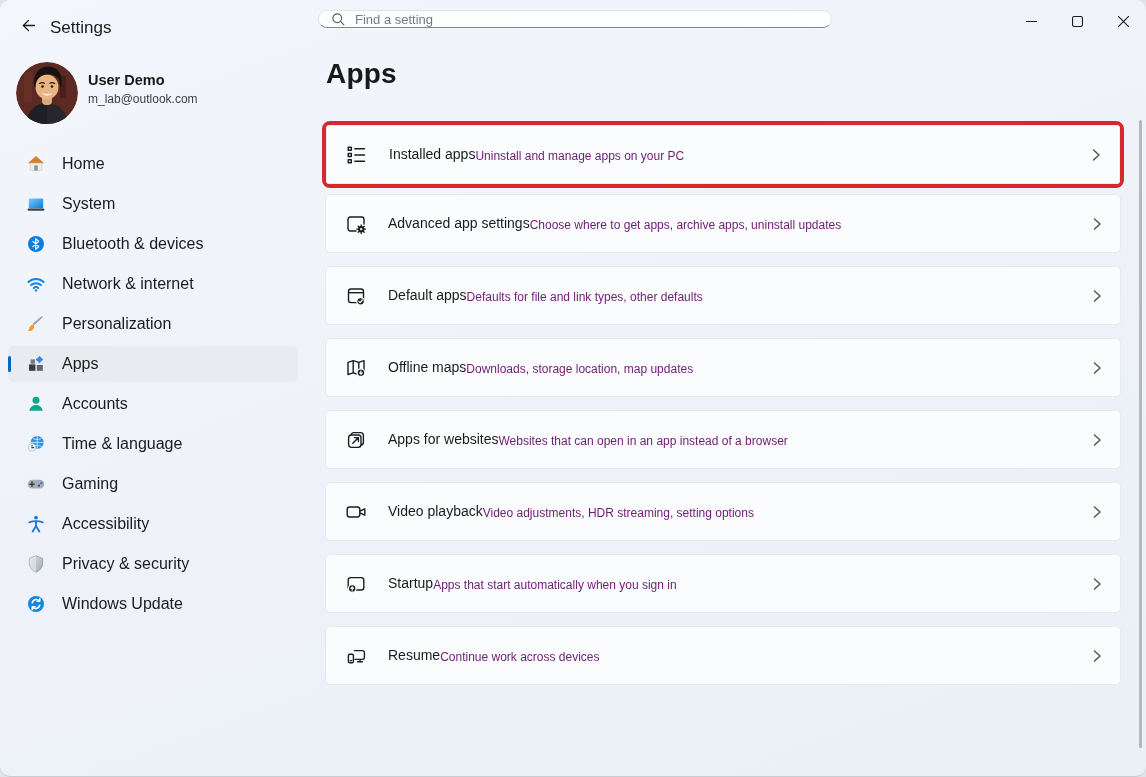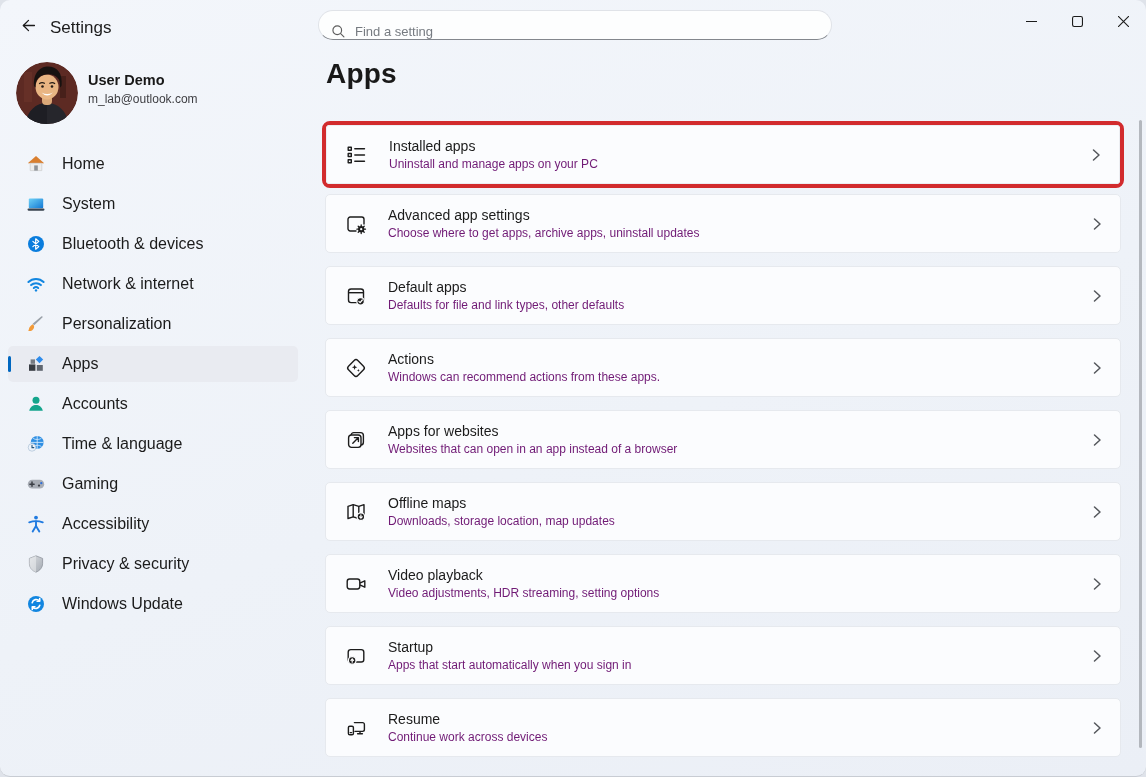--- a/index.html
+++ b/index.html
@@ -10,23 +10,23 @@
     background:linear-gradient(160deg,#f3f6fb 0%,#eef2f8 55%,#ebeff6 100%);
     border-radius:10px; overflow:hidden; border-bottom:1px solid #c8ccd3;
   }
   
   .back-btn { position:absolute; left:13px; top:11px; width:30px; height:28px; border:none; background:transparent; border-radius:5px; cursor:pointer; display:flex; align-items:center; justify-content:center; }
   .app-title { position:absolute; left:50px; top:18px; font-size:17px; color:#1c1c1c; }
   .win-controls { position:absolute; top:0; right:0; display:flex; }
   .win-btn { width:46px; height:42px; border:none; background:transparent; display:flex; align-items:center; justify-content:center; cursor:pointer; }
   
   .search-box {
-    position:absolute; left:318px; top:10px; width:514px; height:30px;
+    position:absolute; left:318px; top:10px; width:514px; height:18px;
     background:#fdfefe; border:1px solid #e0e3e8; border-bottom:1px solid #83878d;
-    border-radius:16px; display:flex; align-items:flex-end; padding:0 12px;
+    border-radius:16px; display:flex; align-items:center; padding:0 12px;
   }
   .search-box input { border:none; outline:none; background:transparent; font-size:13px; color:#1c1c1c; margin-left:9px; width:100%; font-family:"Liberation Sans",sans-serif; }
   .search-box input::placeholder { color:#767b81; }
   
   .avatar { position:absolute; left:16px; top:62px; width:62px; height:62px; border-radius:50%; overflow:hidden; }
   .profile-name { position:absolute; left:88px; top:72px; font-size:14.5px; font-weight:bold; color:#181818; }
   .profile-email { position:absolute; left:88px; top:92px; font-size:12px; color:#3e3e42; }
   
   .nav { position:absolute; left:8px; top:146px; width:290px; }
   .nav-item {
@@ -43,21 +43,21 @@
   
   .page-title { position:absolute; left:326px; top:58px; font-size:28px; font-weight:600; color:#191919; letter-spacing:.2px; }
   .settings-list { position:absolute; left:325px; top:121px; width:796px; }
   .card {
     height:59px; margin-bottom:13px; background:#fbfcfe; border:1px solid #e6e9ee;
     border-radius:5px; display:flex; align-items:center; padding:0 16px 0 18px; cursor:pointer;
   }
   .highlight-box { border:4px solid #d22b2d; border-radius:8px; margin:0 -3px 6px -3px; }
   .highlight-box .card { margin-bottom:0; border-radius:3px; border-color:#eceef2; }
   .card-icon { width:24px; height:24px; flex:0 0 24px; }
-  .card-text { margin-left:20px; display:flex; flex-direction:column; }
+  .card-text { margin-left:20px; display:flex; flex-direction:row; }
   .card-title { font-size:14px; color:#1b1b1b; }
   .card-sub { font-size:12px; color:#701a75; margin-top:3px; }
   .chev { margin-left:auto; width:14px; height:14px; }
   
   .scrollbar { position:absolute; right:4px; top:120px; width:3px; height:628px; background:#a5a9af; border-radius:2px; opacity:.8; cursor:pointer; }
   svg { display:block; }
 </style>
 </head>
 <body>
 
@@ -341,57 +341,20 @@
         <span class="card-title">Default apps</span>
         <span class="card-sub">Defaults for file and link types, other defaults</span>
       </span>
       <span class="chev">
         <svg viewBox="0 0 14 14" width="14" height="14" fill="none" stroke="#54575c" stroke-width="1.5" stroke-linecap="round" stroke-linejoin="round">
             <path d="M4.5 2 L10 7 L4.5 12"></path>
           </svg>
       </span>
     </div>
 
-    <div class="card">
-      <span class="card-icon">
-        <svg viewBox="0 0 24 24" width="24" height="24" fill="none" stroke="#1c1c1c" stroke-width="1.4">
-            <rect x="5.4" y="5.4" width="13.2" height="13.2" rx="2.6" transform="rotate(45 12 12)"></rect>
-            <path d="M10.6 8.6 L11.3 10.6 L13.3 11.3 L11.3 12 L10.6 14 L9.9 12 L7.9 11.3 L9.9 10.6 Z" fill="#1c1c1c" stroke="none"></path>
-            <path d="M14.4 12.9 L14.8 14 L15.9 14.4 L14.8 14.8 L14.4 15.9 L14 14.8 L12.9 14.4 L14 14 Z" fill="#1c1c1c" stroke="none"></path>
-          </svg>
-      </span>
-      <span class="card-text">
-        <span class="card-title">Actions</span>
-        <span class="card-sub">Windows can recommend actions from these apps.</span>
-      </span>
-      <span class="chev">
-        <svg viewBox="0 0 14 14" width="14" height="14" fill="none" stroke="#54575c" stroke-width="1.5" stroke-linecap="round" stroke-linejoin="round">
-            <path d="M4.5 2 L10 7 L4.5 12"></path>
-          </svg>
-      </span>
-    </div>
-
-    <div class="card">
-      <span class="card-icon">
-        <svg viewBox="0 0 24 24" width="24" height="24" fill="none" stroke="#1c1c1c" stroke-width="1.4" stroke-linecap="round" stroke-linejoin="round">
-            <rect x="7" y="4.6" width="12.4" height="12.4" rx="2.8"></rect>
-            <rect x="4.6" y="7" width="12.4" height="12.4" rx="2.8" fill="#fbfcfe"></rect>
-            <path d="M8.8 15.2 L14.2 9.8 M10.4 9.6 H14.4 V13.6"></path>
-          </svg>
-      </span>
-      <span class="card-text">
-        <span class="card-title">Apps for websites</span>
-        <span class="card-sub">Websites that can open in an app instead of a browser</span>
-      </span>
-      <span class="chev">
-        <svg viewBox="0 0 14 14" width="14" height="14" fill="none" stroke="#54575c" stroke-width="1.5" stroke-linecap="round" stroke-linejoin="round">
-            <path d="M4.5 2 L10 7 L4.5 12"></path>
-          </svg>
-      </span>
-    </div>
 
     <div class="card">
       <span class="card-icon">
         <svg viewBox="0 0 24 24" width="24" height="24" fill="none" stroke="#1c1c1c" stroke-width="1.4" stroke-linejoin="round">
             <path d="M4 6.3 L9.2 4.7 L14.8 6.3 L20 4.7 V16.9 L14.8 18.5 L9.2 16.9 L4 18.5 Z"></path>
             <path d="M9.2 4.7 V16.9 M14.8 6.3 V18.5"></path>
             <circle cx="16.9" cy="16.7" r="3.8" fill="#1c1c1c" stroke="#fbfcfe" stroke-width="1.3"></circle>
             <path d="M16.9 14.9 V18 M15.6 16.8 L16.9 18.2 L18.2 16.8" stroke="#fff" stroke-width="1.2" stroke-linecap="round"></path>
           </svg>
       </span>
@@ -401,20 +364,39 @@
       </span>
       <span class="chev">
         <svg viewBox="0 0 14 14" width="14" height="14" fill="none" stroke="#54575c" stroke-width="1.5" stroke-linecap="round" stroke-linejoin="round">
             <path d="M4.5 2 L10 7 L4.5 12"></path>
           </svg>
       </span>
     </div>
 
     <div class="card">
       <span class="card-icon">
+        <svg viewBox="0 0 24 24" width="24" height="24" fill="none" stroke="#1c1c1c" stroke-width="1.4" stroke-linecap="round" stroke-linejoin="round">
+            <rect x="7" y="4.6" width="12.4" height="12.4" rx="2.8"></rect>
+            <rect x="4.6" y="7" width="12.4" height="12.4" rx="2.8" fill="#fbfcfe"></rect>
+            <path d="M8.8 15.2 L14.2 9.8 M10.4 9.6 H14.4 V13.6"></path>
+          </svg>
+      </span>
+      <span class="card-text">
+        <span class="card-title">Apps for websites</span>
+        <span class="card-sub">Websites that can open in an app instead of a browser</span>
+      </span>
+      <span class="chev">
+        <svg viewBox="0 0 14 14" width="14" height="14" fill="none" stroke="#54575c" stroke-width="1.5" stroke-linecap="round" stroke-linejoin="round">
+            <path d="M4.5 2 L10 7 L4.5 12"></path>
+          </svg>
+      </span>
+    </div>
+
+    <div class="card">
+      <span class="card-icon">
         <svg viewBox="0 0 24 24" width="24" height="24" fill="none" stroke="#1c1c1c" stroke-width="1.4" stroke-linejoin="round">
             <rect x="3.2" y="7" width="12.6" height="10" rx="2.4"></rect>
             <path d="M15.8 11.2 L20.8 8.8 V15.2 L15.8 12.8"></path>
           </svg>
       </span>
       <span class="card-text">
         <span class="card-title">Video playback</span>
         <span class="card-sub">Video adjustments, HDR streaming, setting options</span>
       </span>
       <span class="chev">

